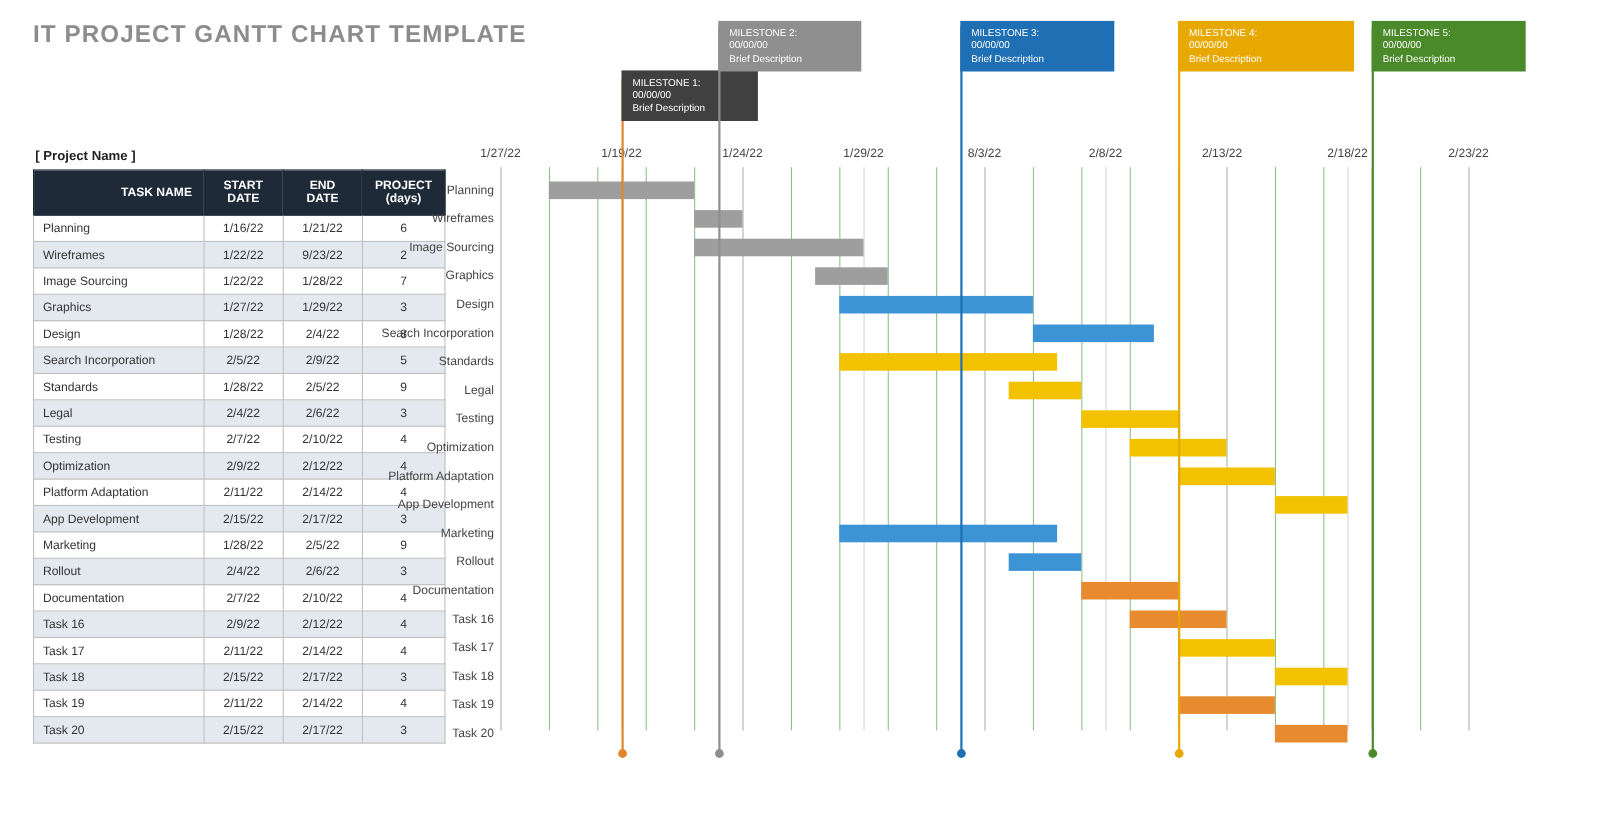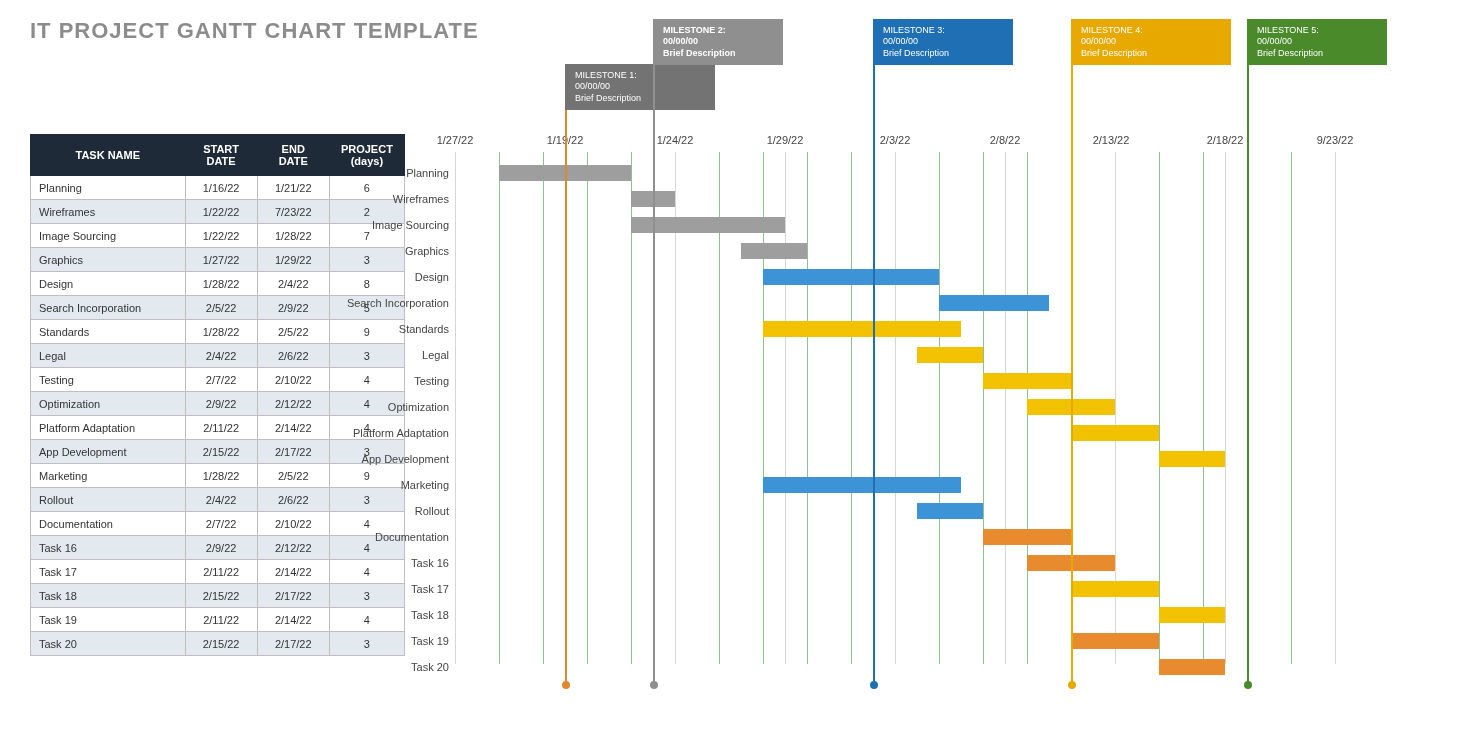--- a/index.html
+++ b/index.html
@@ -33,21 +33,21 @@
   table.task-table {
     border-collapse: collapse;
     width: 100%;
     font-size: 11px;
   }
   table.task-table thead th {
     background: #1e2a38;
     color: #fff;
     font-weight: 700;
     padding: 8px 10px;
-    text-align: center;
+    text-align: right;
     border: 1px solid #1e2a38;
   }
   table.task-table thead th.center { text-align: center; }
   table.task-table thead th:nth-child(1){ width:150px }
   table.task-table thead th:nth-child(2){ width:70px }
   table.task-table thead th:nth-child(3){ width:70px }
   table.task-table thead th:nth-child(4){ width:70px }
   table.task-table tbody td {
     border: 1px solid #bfbfbf;
     padding: 5px 8px;
@@ -118,40 +118,41 @@
   }
 </style>
 </head>
 <body>
 
 <h1 class="title">IT PROJECT GANTT CHART TEMPLATE</h1>
 
 <div class="layout">
 
   <div class="left">
+    <div class="proj-name">[ Project Name ]</div>
     <table class="task-table">
       <thead>
         <tr>
           <th>TASK NAME</th>
           <th class="center">START DATE</th>
           <th class="center">END DATE</th>
           <th class="center">PROJECT (days)</th>
         </tr>
       </thead>
       <tbody id="task-body">
           <tr>
             <td>Planning</td>
             <td class="center">1/16/22</td>
             <td class="center">1/21/22</td>
             <td class="center">6</td>
           </tr>
           <tr>
             <td>Wireframes</td>
             <td class="center">1/22/22</td>
-            <td class="center">7/23/22</td>
+            <td class="center">9/23/22</td>
             <td class="center">2</td>
           </tr>
           <tr>
             <td>Image Sourcing</td>
             <td class="center">1/22/22</td>
             <td class="center">1/28/22</td>
             <td class="center">7</td>
           </tr>
           <tr>
             <td>Graphics</td>
@@ -284,29 +285,29 @@
         <div class="grid-line green" style="left: 880px;"></div>
         <div class="grid-line" style="left: 0px;"></div>
         <div class="axis-date" style="left: 0px;">1/27/22</div>
         <div class="grid-line" style="left: 110px;"></div>
         <div class="axis-date" style="left: 110px;">1/19/22</div>
         <div class="grid-line" style="left: 220px;"></div>
         <div class="axis-date" style="left: 220px;">1/24/22</div>
         <div class="grid-line" style="left: 330px;"></div>
         <div class="axis-date" style="left: 330px;">1/29/22</div>
         <div class="grid-line" style="left: 440px;"></div>
-        <div class="axis-date" style="left: 440px;">2/3/22</div>
+        <div class="axis-date" style="left: 440px;">8/3/22</div>
         <div class="grid-line" style="left: 550px;"></div>
         <div class="axis-date" style="left: 550px;">2/8/22</div>
         <div class="grid-line" style="left: 660px;"></div>
         <div class="axis-date" style="left: 656px;">2/13/22</div>
         <div class="grid-line" style="left: 770px;"></div>
         <div class="axis-date" style="left: 770px;">2/18/22</div>
         <div class="grid-line" style="left: 880px;"></div>
-        <div class="axis-date" style="left: 880px;">9/23/22</div>
+        <div class="axis-date" style="left: 880px;">2/23/22</div>
         <div class="row-label" style="top: 39px;">Planning</div>
         <div class="bar" style="top: 39px; left: 44px; width: 132px; background: rgb(158, 158, 158);"></div>
         <div class="row-label" style="top: 65px;">Wireframes</div>
         <div class="bar" style="top: 65px; left: 176px; width: 44px; background: rgb(158, 158, 158);"></div>
         <div class="row-label" style="top: 91px;">Image Sourcing</div>
         <div class="bar" style="top: 91px; left: 176px; width: 154px; background: rgb(158, 158, 158);"></div>
         <div class="row-label" style="top: 117px;">Graphics</div>
         <div class="bar" style="top: 117px; left: 286px; width: 66px; background: rgb(158, 158, 158);"></div>
         <div class="row-label" style="top: 143px;">Design</div>
         <div class="bar" style="top: 143px; left: 308px; width: 176px; background: rgb(60, 147, 214);"></div>
@@ -334,27 +335,27 @@
         <div class="bar" style="top: 429px; left: 572px; width: 88px; background: rgb(232, 138, 46);"></div>
         <div class="row-label" style="top: 455px;">Task 17</div>
         <div class="bar" style="top: 455px; left: 616px; width: 88px; background: rgb(242, 194, 0);"></div>
         <div class="row-label" style="top: 481px;">Task 18</div>
         <div class="bar" style="top: 481px; left: 704px; width: 66px; background: rgb(242, 194, 0);"></div>
         <div class="row-label" style="top: 507px;">Task 19</div>
         <div class="bar" style="top: 507px; left: 616px; width: 88px; background: rgb(232, 138, 46);"></div>
         <div class="row-label" style="top: 533px;">Task 20</div>
         <div class="bar" style="top: 533px; left: 704px; width: 66px; background: rgb(232, 138, 46);"></div>
         <div class="milestone-line" style="left: 110px; background: rgb(224, 134, 43); top: -62px;"></div>
-        <div class="milestone-flag short" style="left: 110px; width: 150px; background: #737373;">
+        <div class="milestone-flag short" style="left: 110px; width: 124px; background: #404040;">
           <div>MILESTONE 1:</div>
           <div>00/00/00</div>
           <div>Brief Description</div>
         </div>
         <div class="milestone-line" style="left: 198px; background: rgb(143, 143, 143);"></div>
-        <div class="milestone-flag tall" style="left: 198px; width: 130px; background: rgb(143, 143, 143); font-weight: bold;">
+        <div class="milestone-flag tall" style="left: 198px; width: 130px; background: rgb(143, 143, 143);">
           <div>MILESTONE 2:</div>
           <div>00/00/00</div>
           <div>Brief Description</div>
         </div>
         <div class="milestone-line" style="left: 418px; background: rgb(31, 111, 181);"></div>
         <div class="milestone-flag tall" style="left: 418px; width: 140px; background: rgb(31, 111, 181);">
           <div>MILESTONE 3:</div>
           <div>00/00/00</div>
           <div>Brief Description</div>
         </div>

